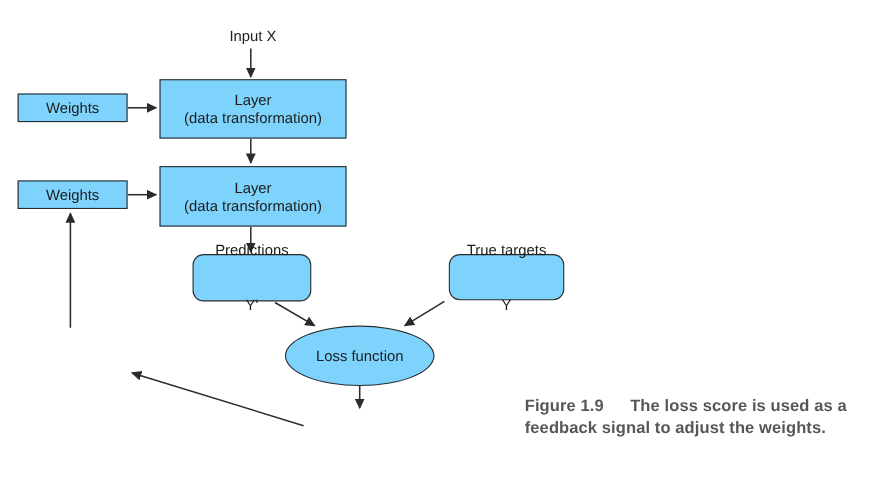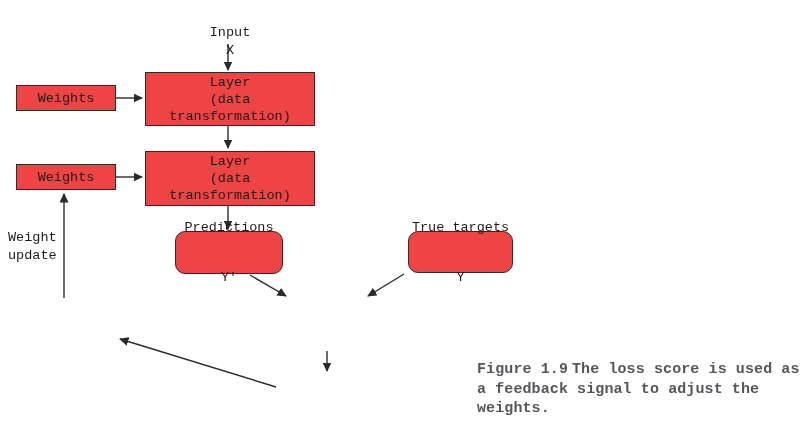--- a/index.html
+++ b/index.html
@@ -2,38 +2,38 @@
 <html><head>
 <meta charset="utf-8">
 <style>
   * { margin: 0; padding: 0; box-sizing: border-box; }
   html, body { background: #ffffff; }
   .stage {
     position: relative;
     width: 812px;
     height: 436px;
     background: #ffffff;
-    font-family: Liberation Mono, monospace;
+    font-family: Liberation Sans, sans-serif;
     color: #1c1c1c;
     overflow: hidden;
     padding-left: 48px;
   }
   .arrows {
     position: absolute;
     left: 0; top: 0;
     width: 812px; height: 436px;
   }
   .node {
     position: absolute;
     display: flex;
     flex-direction: column;
     align-items: center;
     justify-content: center;
     border: 1.4px solid #2b2b2b;
-    background: #ef4444;
+    background: #7dd3fc;
     font-size: 13.5px;
     line-height: 17px;
     text-align: center;
     color: #1c1c1c;
   }
   .rounded { border-radius: 10px; gap: 33px; }
   .ellipse { border-radius: 50%; }
   .label {
     position: absolute;
     font-size: 13.5px;
@@ -44,21 +44,21 @@
     position: absolute;
     left: 477px;
     top: 360px;
     width: 336px;
     font-weight: bold;
     font-size: 15px;
     line-height: 19.5px;
     color: #56575b;
     letter-spacing: 0.1px;
   }
-  .caption .fig-label { margin-right: 4px; }
+  .caption .fig-label { margin-right: 24px; }
 </style>
 </head>
 <body>
 
 <div class="stage">
 
   <svg class="arrows" viewBox="0 0 812 436" xmlns="http://www.w3.org/2000/svg">
     <defs>
       <marker id="arrow" markerWidth="11" markerHeight="9" refX="8.5" refY="4.5" orient="auto" markerUnits="userSpaceOnUse">
         <path d="M0,0 L9.5,4.5 L0,9 z" fill="#2b2b2b"></path>
@@ -81,24 +81,20 @@
 
     <line x1="327" y1="351" x2="327" y2="371" stroke="#2b2b2b" stroke-width="1.4" marker-end="url(#arrow)"></line>
 
     <line x1="276" y1="387" x2="120" y2="339" stroke="#2b2b2b" stroke-width="1.4" marker-end="url(#arrow)"></line>
 
     <line x1="64" y1="298" x2="64" y2="194" stroke="#2b2b2b" stroke-width="1.4" marker-end="url(#arrow)"></line>
   </svg>
 
   <div class="label" style="left:203px; top:24px; width:54px; text-align:center;">Input X</div>
 
-  <div class="label" style="left:8px; top:229px; text-align:left;">
-    <div>Weight</div>
-    <div>update</div>
-  </div>
 
   <div class="node" style="left:16px; top:85px; width:100px; height:26px;">
     <div>Weights</div>
   </div>
 
   <div class="node" style="left:145px; top:72px; width:170px; height:54px;">
     <div>Layer</div>
     <div>(data transformation)</div>
   </div>
 
@@ -114,20 +110,23 @@
   <div class="node rounded" style="left:175px; top:231px; width:108px; height:43px;">
     <div>Predictions</div>
     <div>Y'</div>
   </div>
 
   <div class="node rounded" style="left:373px; top:231px; width:105px; height:42px;margin-left:35px;">
     <div>True targets</div>
     <div>Y</div>
   </div>
 
+  <div class="node ellipse" style="left:259px; top:296px; width:136px; height:55px;">
+    <div>Loss function</div>
+  </div>
 
 
 
   <div class="caption">
     <span class="fig-label">Figure 1.9</span><span>The loss score is used as a feedback signal to adjust the weights.</span>
   </div>
 
 </div>
 
 </body></html>

